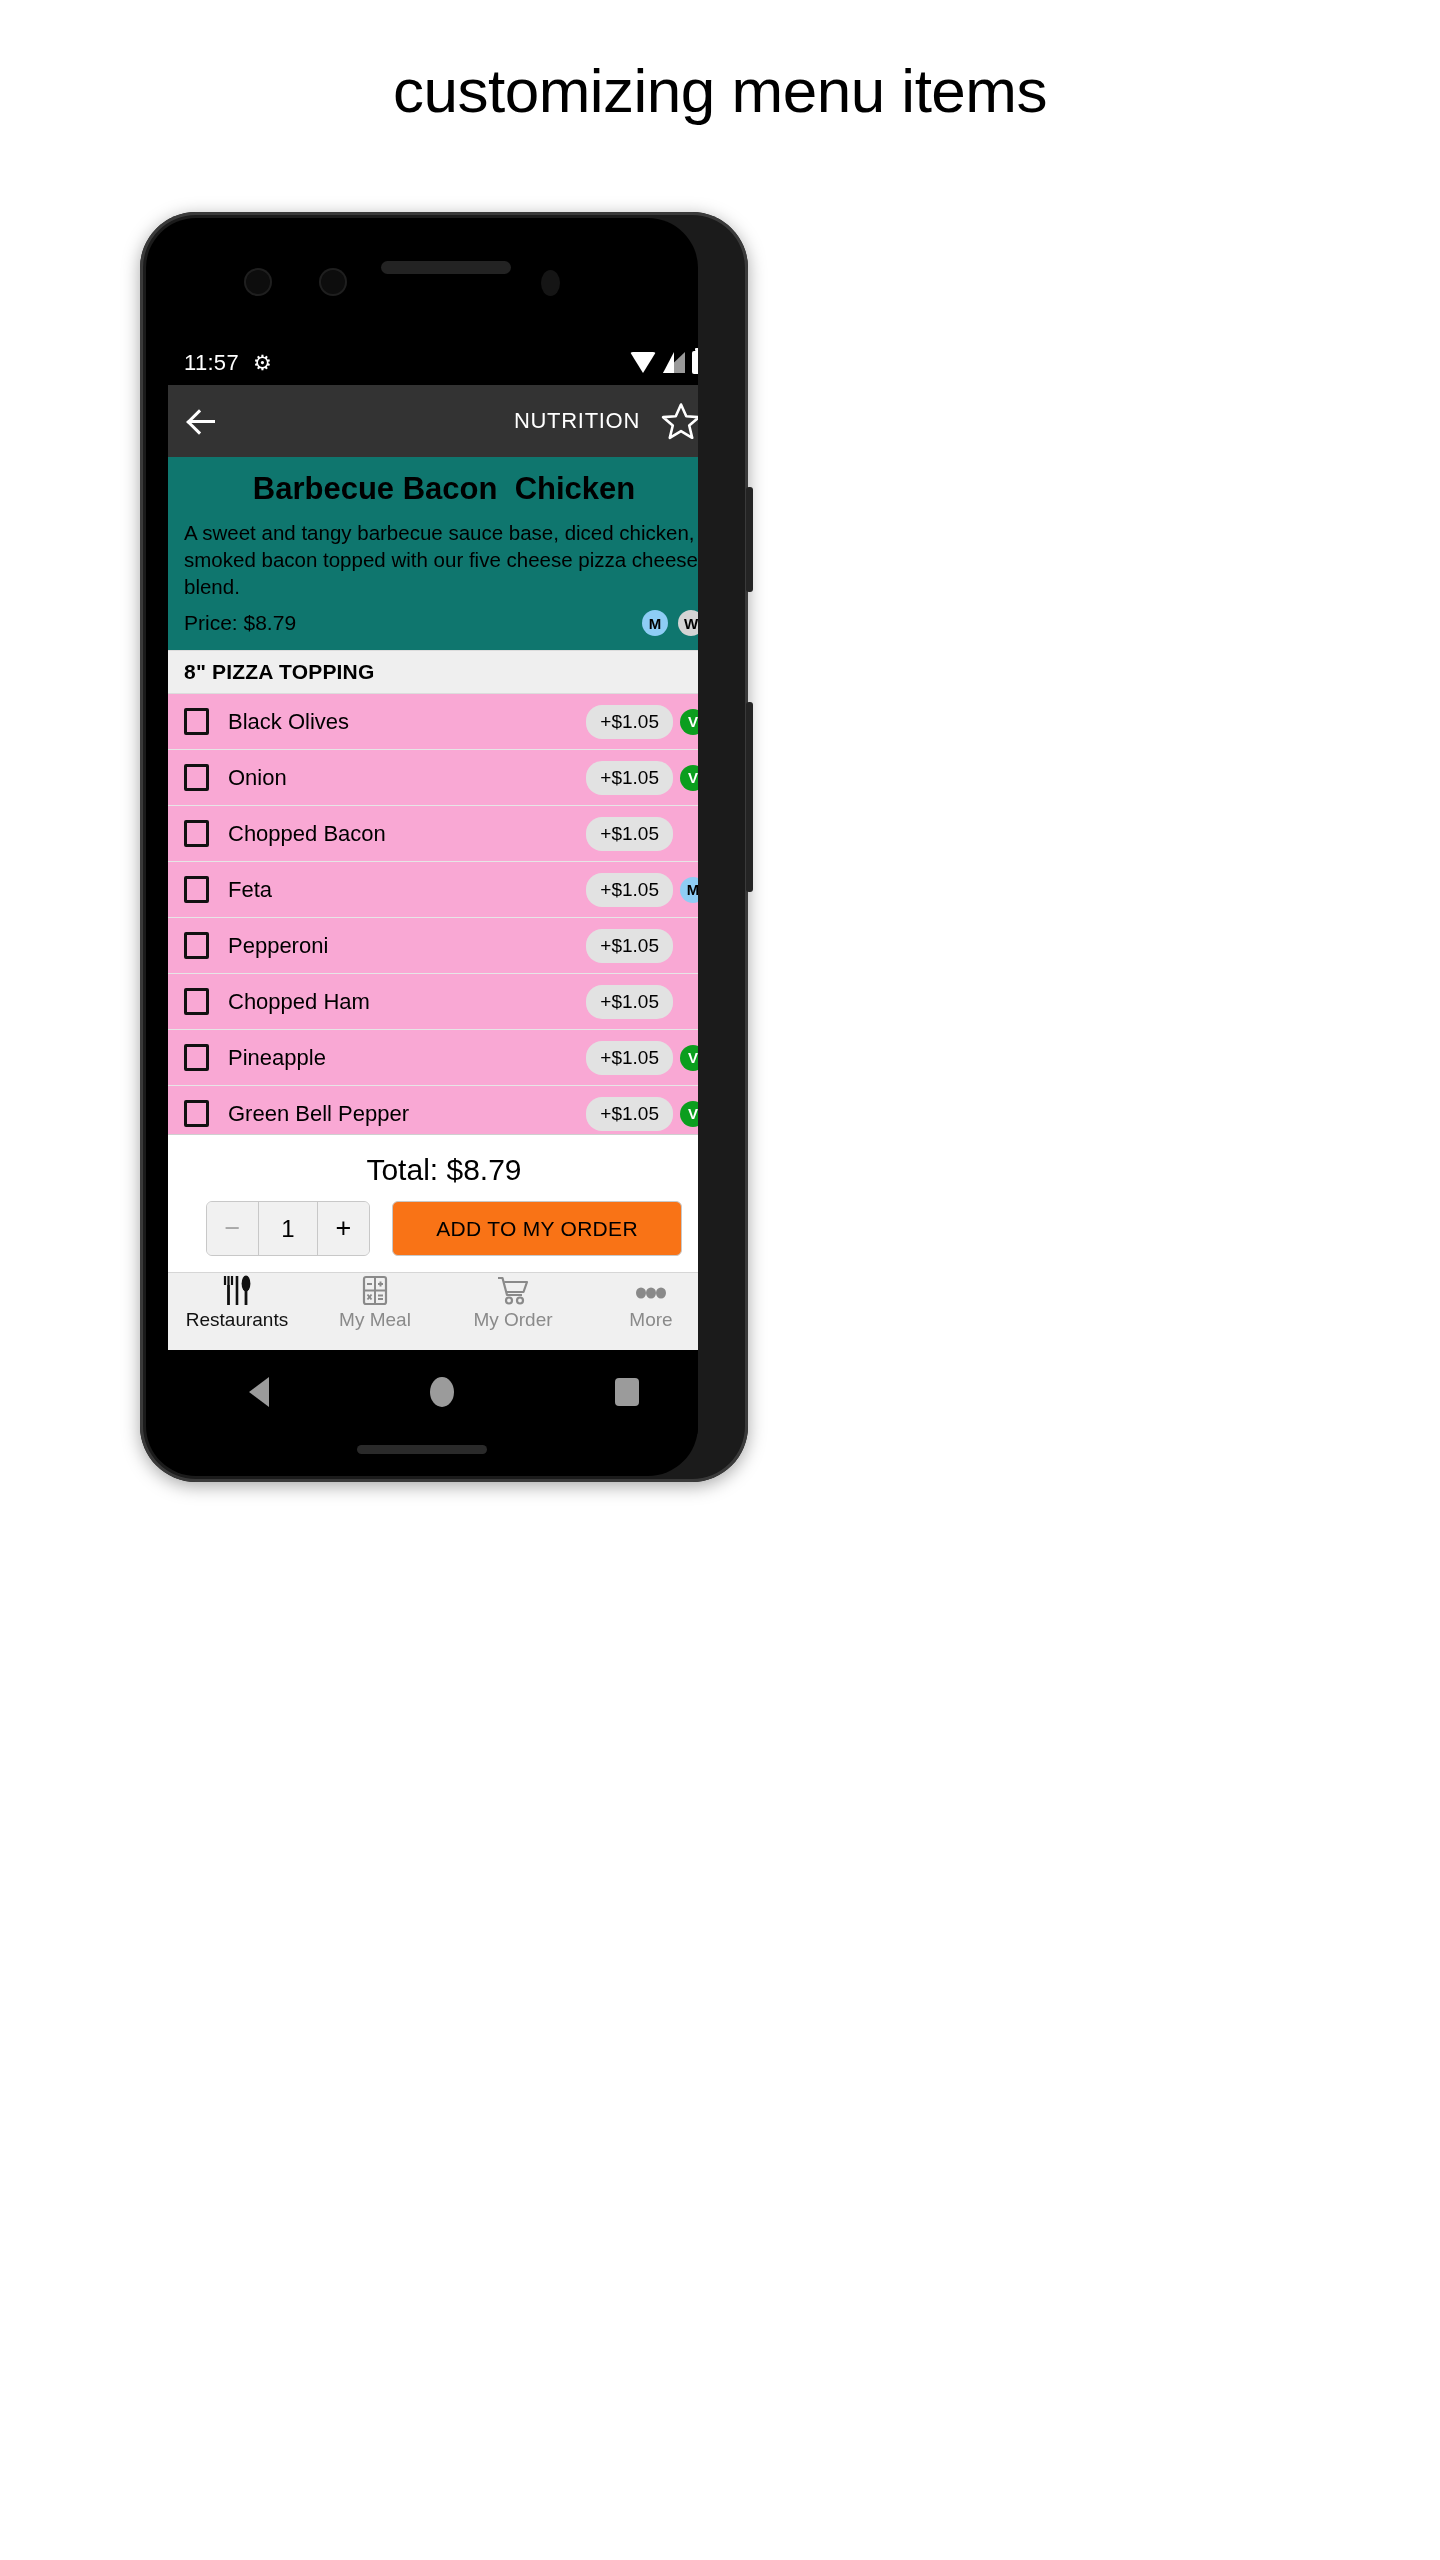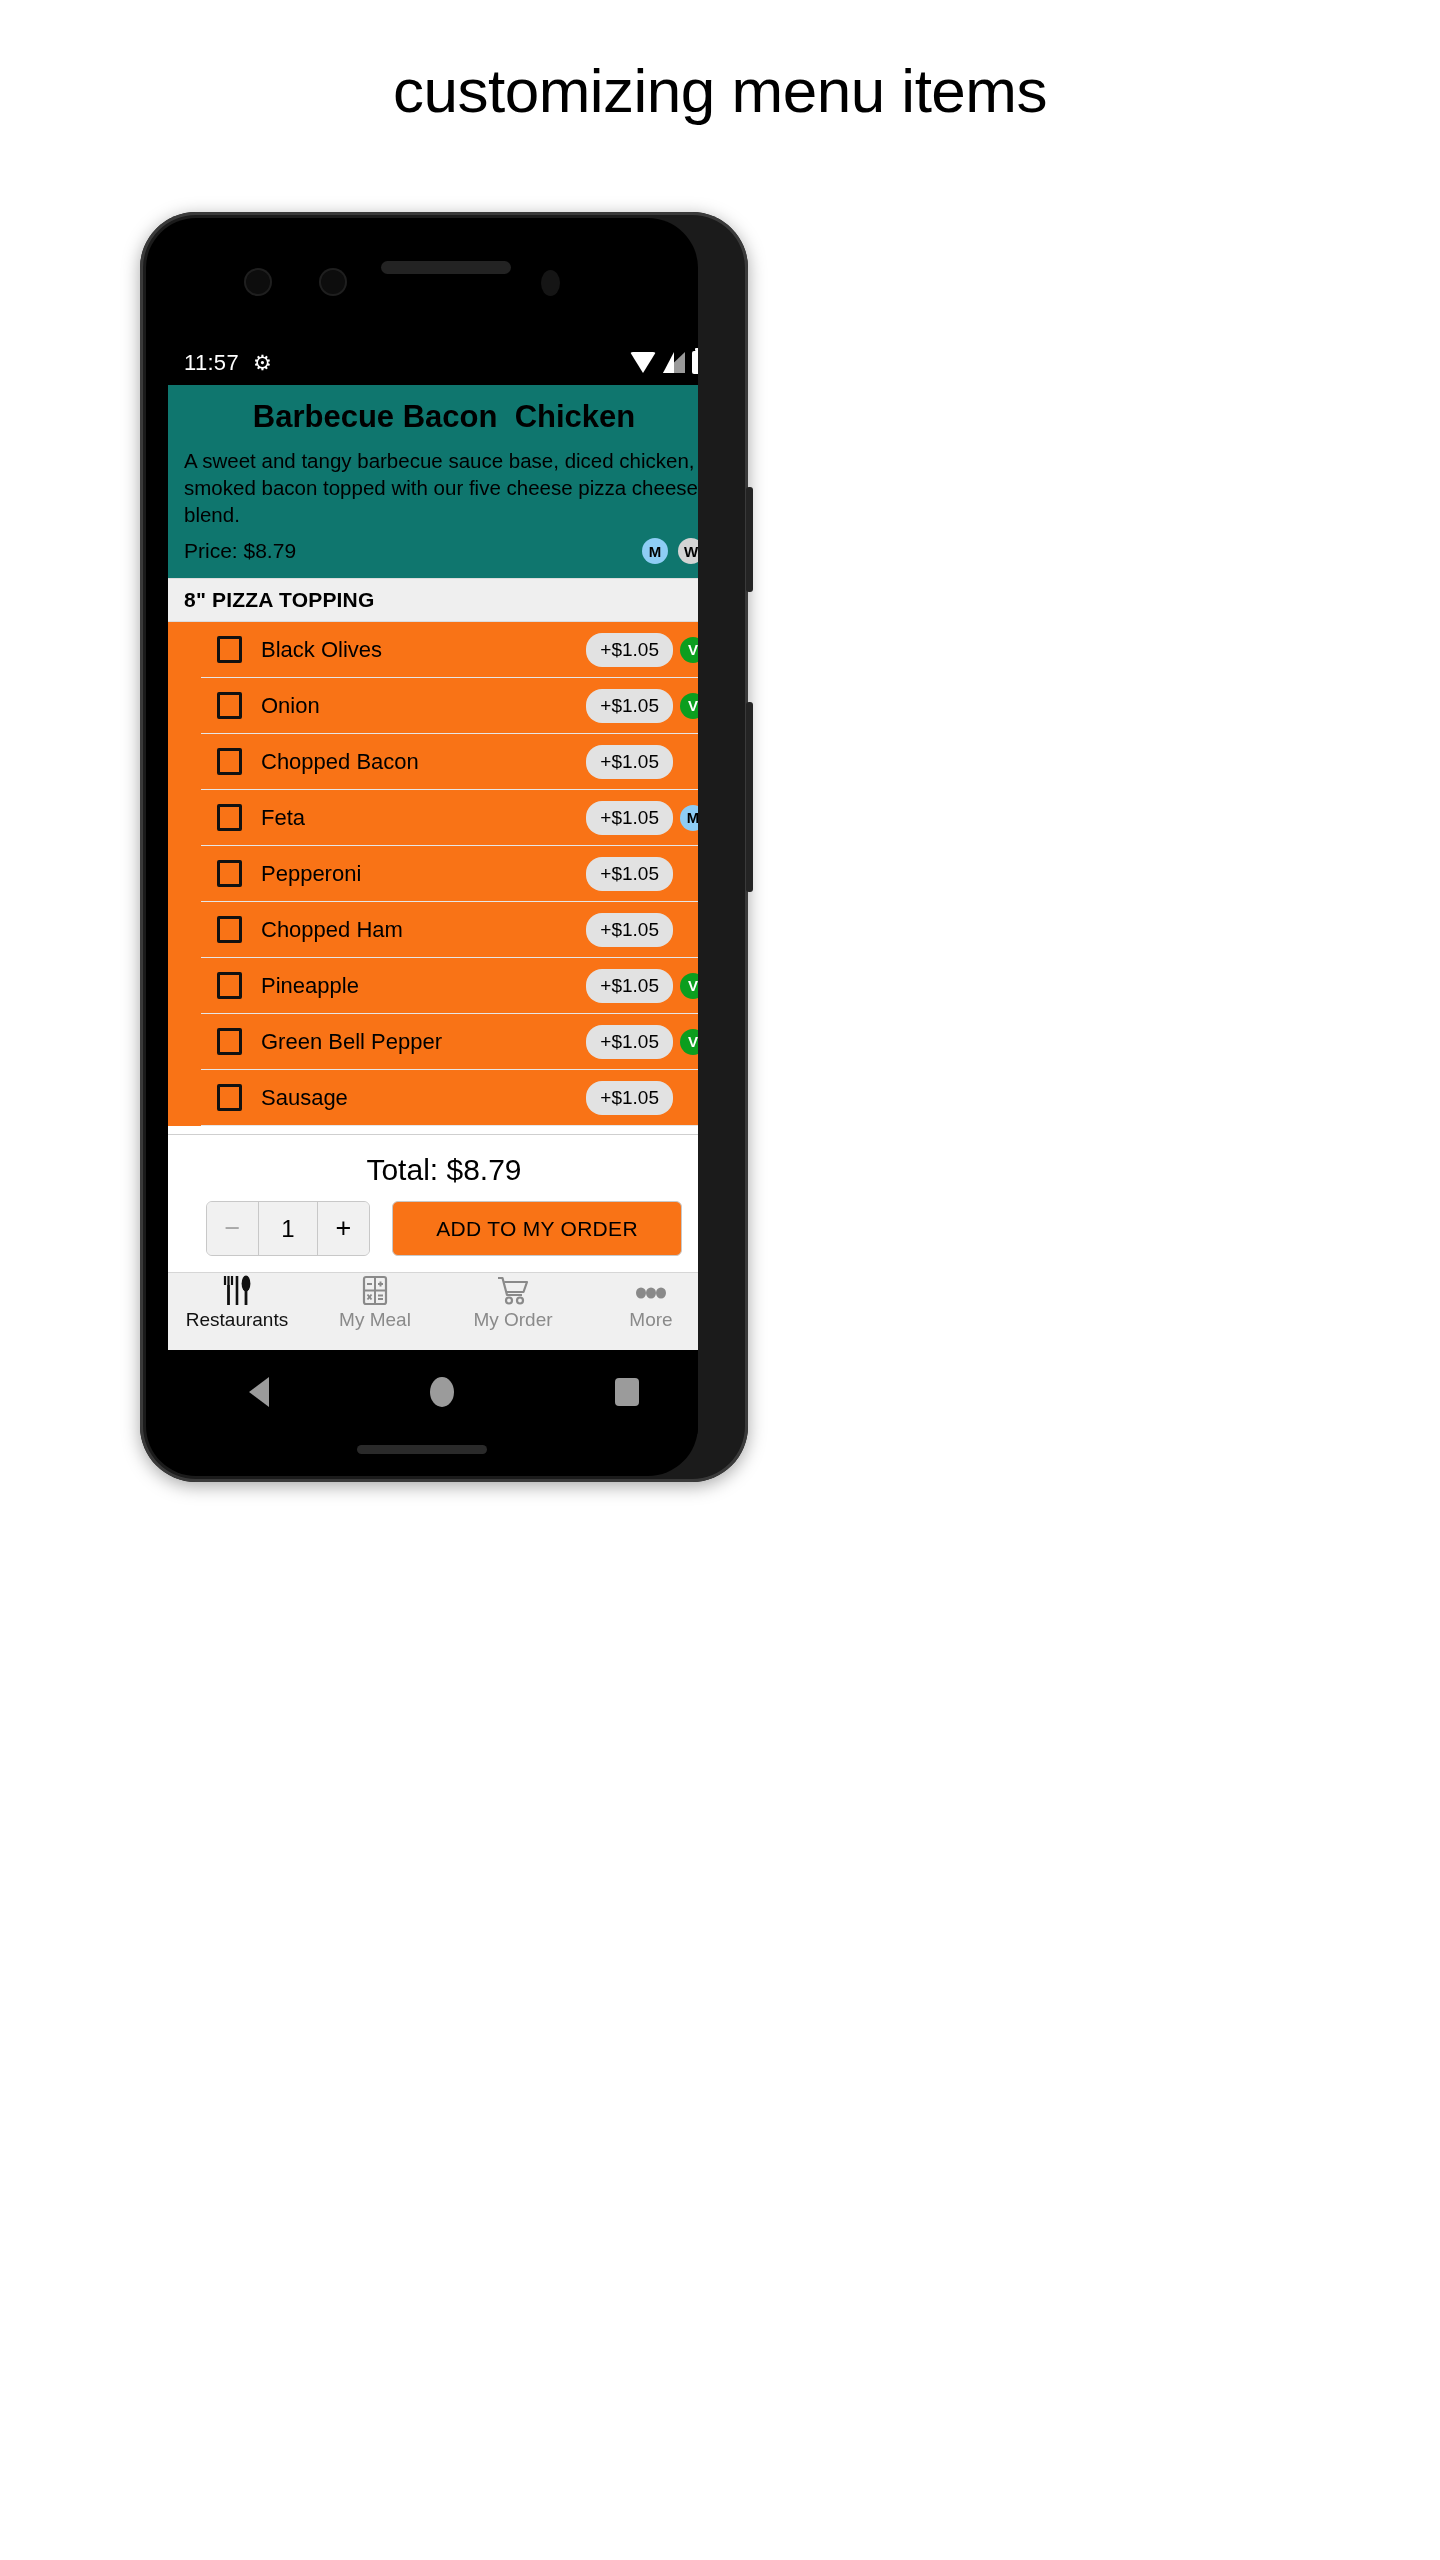--- a/index.html
+++ b/index.html
@@ -139,21 +139,21 @@
 
   
   .section-head {
     background: #efefef; border-top: 1px solid #dcdcdc; border-bottom: 1px solid #dcdcdc;
     padding: 9px 16px; font-size: 21px; font-weight: 700; color: #000;
     letter-spacing: .2px;
     font-family: "Liberation Sans Narrow", "Liberation Sans", sans-serif;
   }
 
   
-  .list { background: #f97316; padding-left: 33px; }
+  .list { background: #f9a8d4; }
   .row {
     display: flex; align-items: center; height: 56px;
     border-bottom: 1px solid #e6e6e6; padding: 0 14px 0 16px;
   }
   .checkbox {
     width: 25px; height: 27px; border: 3px solid #111; border-radius: 2px;
     flex: 0 0 auto;
   }
   .row-label {
     margin-left: 19px; font-size: 22px; color: #000;
@@ -245,20 +245,29 @@
         <div class="statusbar">
           <div class="status-time">11:57</div>
           <div class="status-gear">⚙</div>
           <div class="status-right">
             <div class="ico-wifi"></div>
             <div class="ico-signal"></div>
             <div class="ico-batt"></div>
           </div>
         </div>
 
+        <div class="appbar">
+          <div class="back-arrow"></div>
+          <div class="nutrition-label">NUTRITION</div>
+          <div class="star-btn">
+            <svg viewBox="0 0 24 24" fill="none" stroke="#ffffff" stroke-width="1.5" stroke-linejoin="round">
+              <polygon points="12,2.6 15,9.3 22.2,9.8 16.7,14.6 18.4,21.6 12,17.8 5.6,21.6 7.3,14.6 1.8,9.8 9,9.3"></polygon>
+            </svg>
+          </div>
+        </div>
 
         <div class="product">
           <div class="product-title">Barbecue Bacon  Chicken</div>
           <div class="product-desc">A sweet and tangy barbecue sauce base, diced chicken, smoked bacon topped with our five cheese pizza cheese blend.</div>
           <div class="price-row">
             <div class="price-text">Price: $8.79</div>
             <div class="badges">
               <div class="badge m">M</div>
               <div class="badge w">W</div>
             </div>

